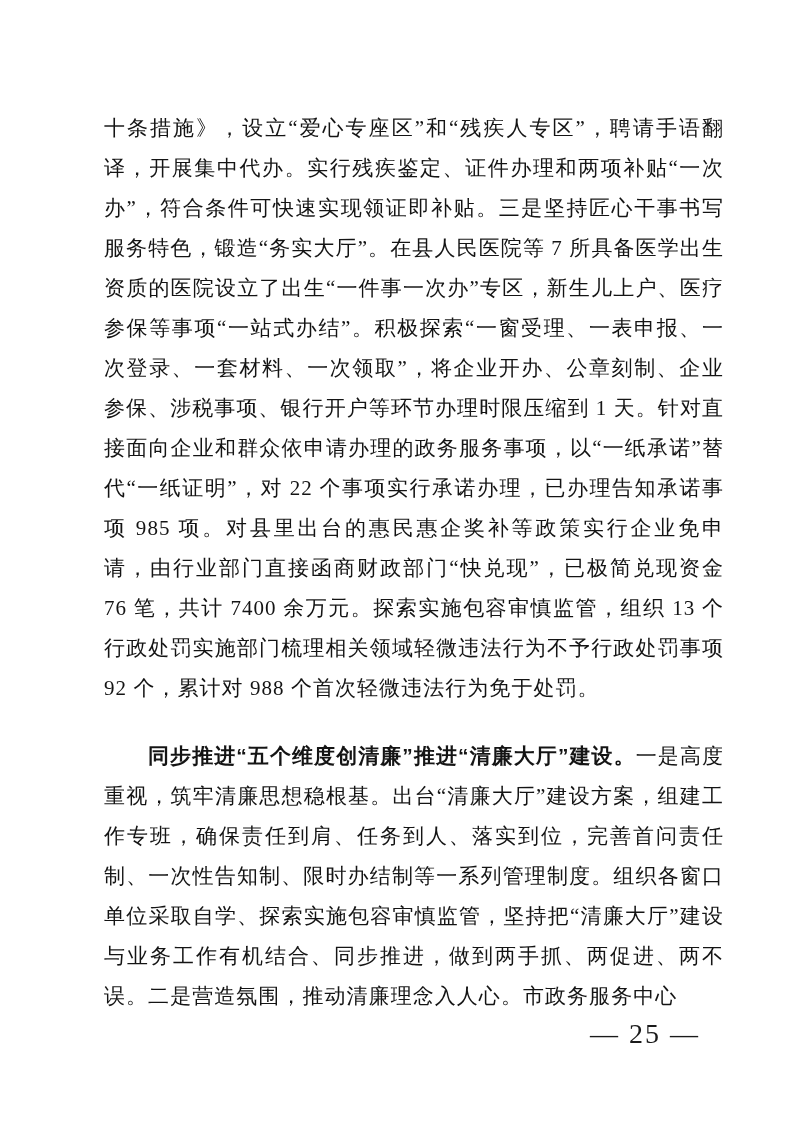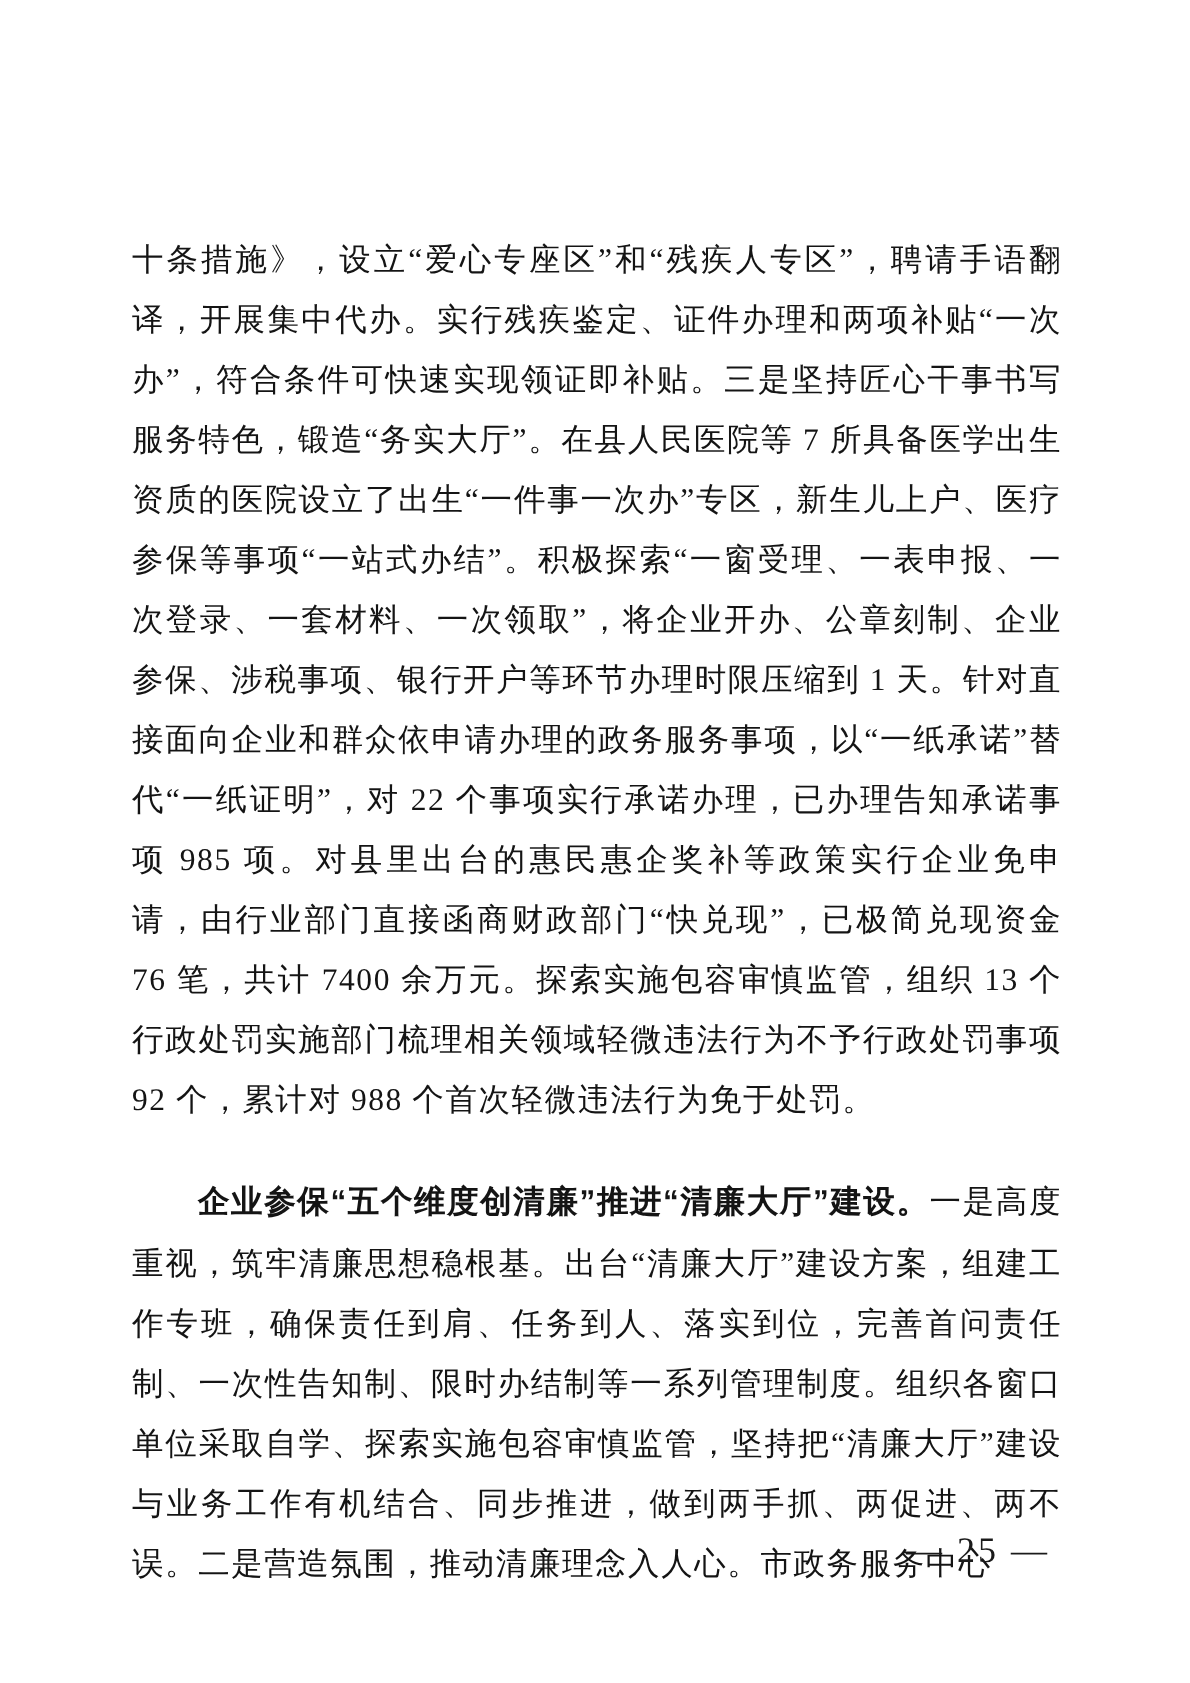--- a/index.html
+++ b/index.html
@@ -15,24 +15,23 @@
     position: relative;
     width: 793px;
     height: 1122px;
     background: #ffffff;
     color: #111111;
     font-family: "Liberation Serif", "DejaVu Serif", serif;
   }
 
   .text-block {
     position: absolute;
-    left: 88px;
+    left: 104px;
     top: 108px;
     width: 620px;
-    margin-top: 45px;
   }
 
   .para {
     font-size: 21px;
     line-height: 40px;
     letter-spacing: 1.05px;
     text-align: justify;
     text-justify: inter-character;
     color: #141414;
   }
@@ -48,36 +47,36 @@
   .lead-bold {
     font-family: "Liberation Sans", "DejaVu Sans", sans-serif;
     font-weight: 700;
     font-style: normal;
   }
 
   .footer-pagenum {
     position: absolute;
     top: 1022px;
     right: 93px;
-    font-size: 24px;
+    font-size: 28px;
     line-height: 24px;
     letter-spacing: 2px;
     color: #1a1a1a;
     font-family: "Liberation Serif", "DejaVu Serif", serif;
     white-space: nowrap;
   }
 </style>
 </head>
 <body>
 
 <div class="page">
 
   <div class="text-block">
 
     <p class="para">十条措施》，设立“爱心专座区”和“残疾人专区”，聘请手语翻译，开展集中代办。实行残疾鉴定、证件办理和两项补贴“一次办”，符合条件可快速实现领证即补贴。三是坚持匠心干事书写服务特色，锻造“务实大厅”。在县人民医院等 7 所具备医学出生资质的医院设立了出生“一件事一次办”专区，新生儿上户、医疗参保等事项“一站式办结”。积极探索“一窗受理、一表申报、一次登录、一套材料、一次领取”，将企业开办、公章刻制、企业参保、涉税事项、银行开户等环节办理时限压缩到 1 天。针对直接面向企业和群众依申请办理的政务服务事项，以“一纸承诺”替代“一纸证明”，对 22 个事项实行承诺办理，已办理告知承诺事项 985 项。对县里出台的惠民惠企奖补等政策实行企业免申请，由行业部门直接函商财政部门“快兑现”，已极简兑现资金 76 笔，共计 7400 余万元。探索实施包容审慎监管，组织 13 个行政处罚实施部门梳理相关领域轻微违法行为不予行政处罚事项 92 个，累计对 988 个首次轻微违法行为免于处罚。</p>
 
-    <p class="para indented"><span class="lead-bold">企业参保“五个维度创清廉”推进“清廉大厅”建设。</span><span>一是高度重视，筑牢清廉思想稳根基。出台“清廉大厅”建设方案，组建工作专班，确保责任到肩、任务到人、落实到位，完善首问责任制、一次性告知制、限时办结制等一系列管理制度。组织各窗口单位采取自学、探索实施包容审慎监管，坚持把“清廉大厅”建设与业务工作有机结合、同步推进，做到两手抓、两促进、两不误。二是营造氛围，推动清廉理念入人心。市政务服务中心</span></p>
+    <p class="para indented"><span class="lead-bold">同步推进“五个维度创清廉”推进“清廉大厅”建设。</span><span>一是高度重视，筑牢清廉思想稳根基。出台“清廉大厅”建设方案，组建工作专班，确保责任到肩、任务到人、落实到位，完善首问责任制、一次性告知制、限时办结制等一系列管理制度。组织各窗口单位采取自学、探索实施包容审慎监管，坚持把“清廉大厅”建设与业务工作有机结合、同步推进，做到两手抓、两促进、两不误。二是营造氛围，推动清廉理念入人心。市政务服务中心</span></p>
 
   </div>
 
   <div class="footer-pagenum">— 25 —</div>
 
 </div>
 
 </body></html>

